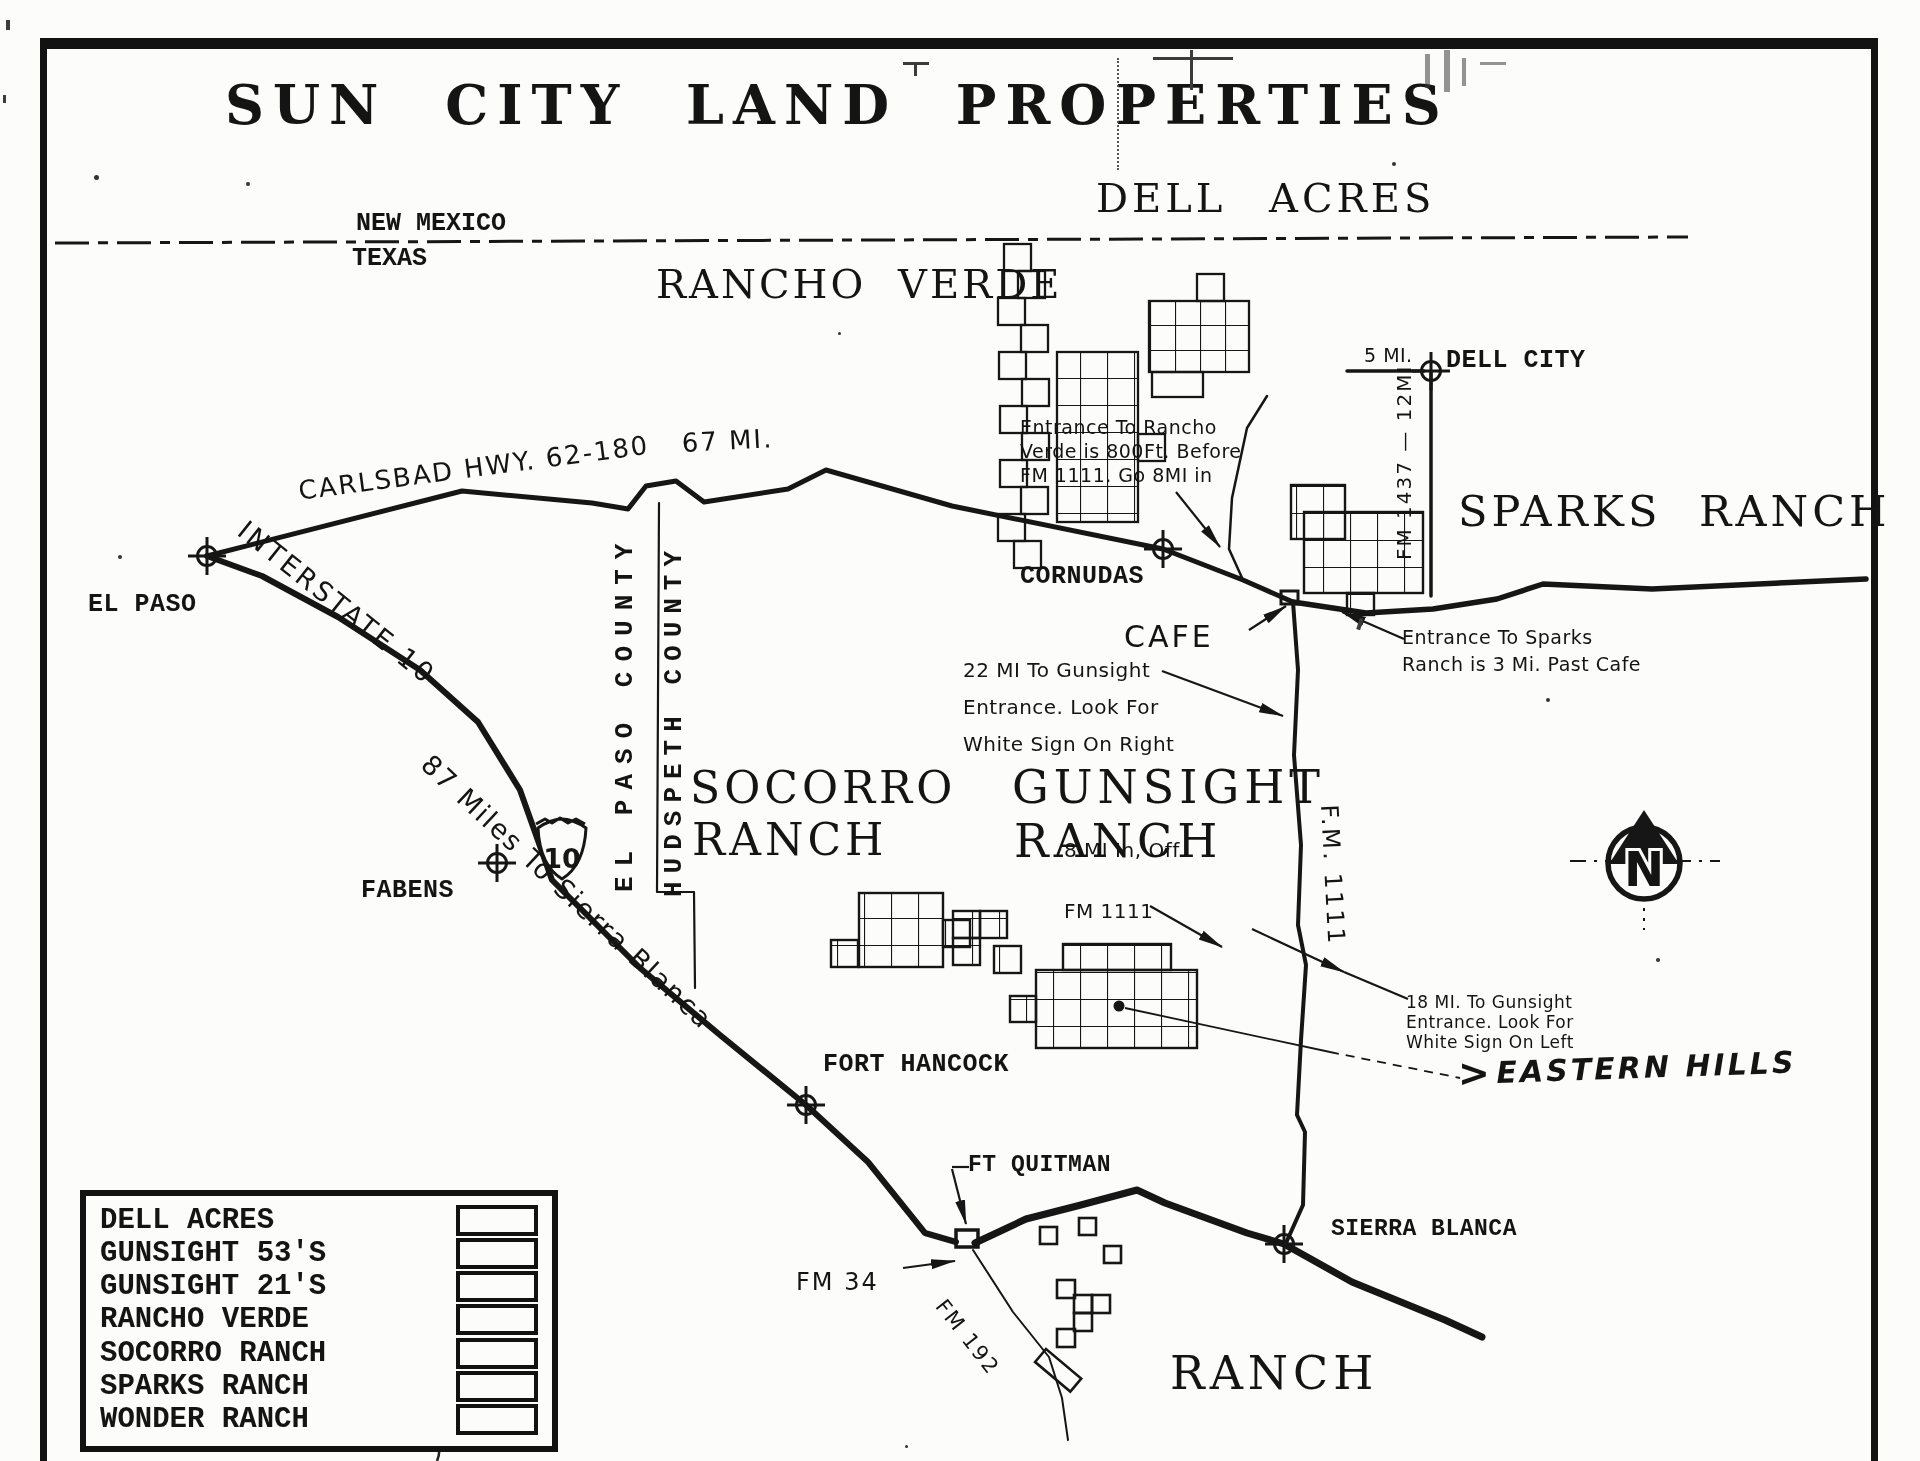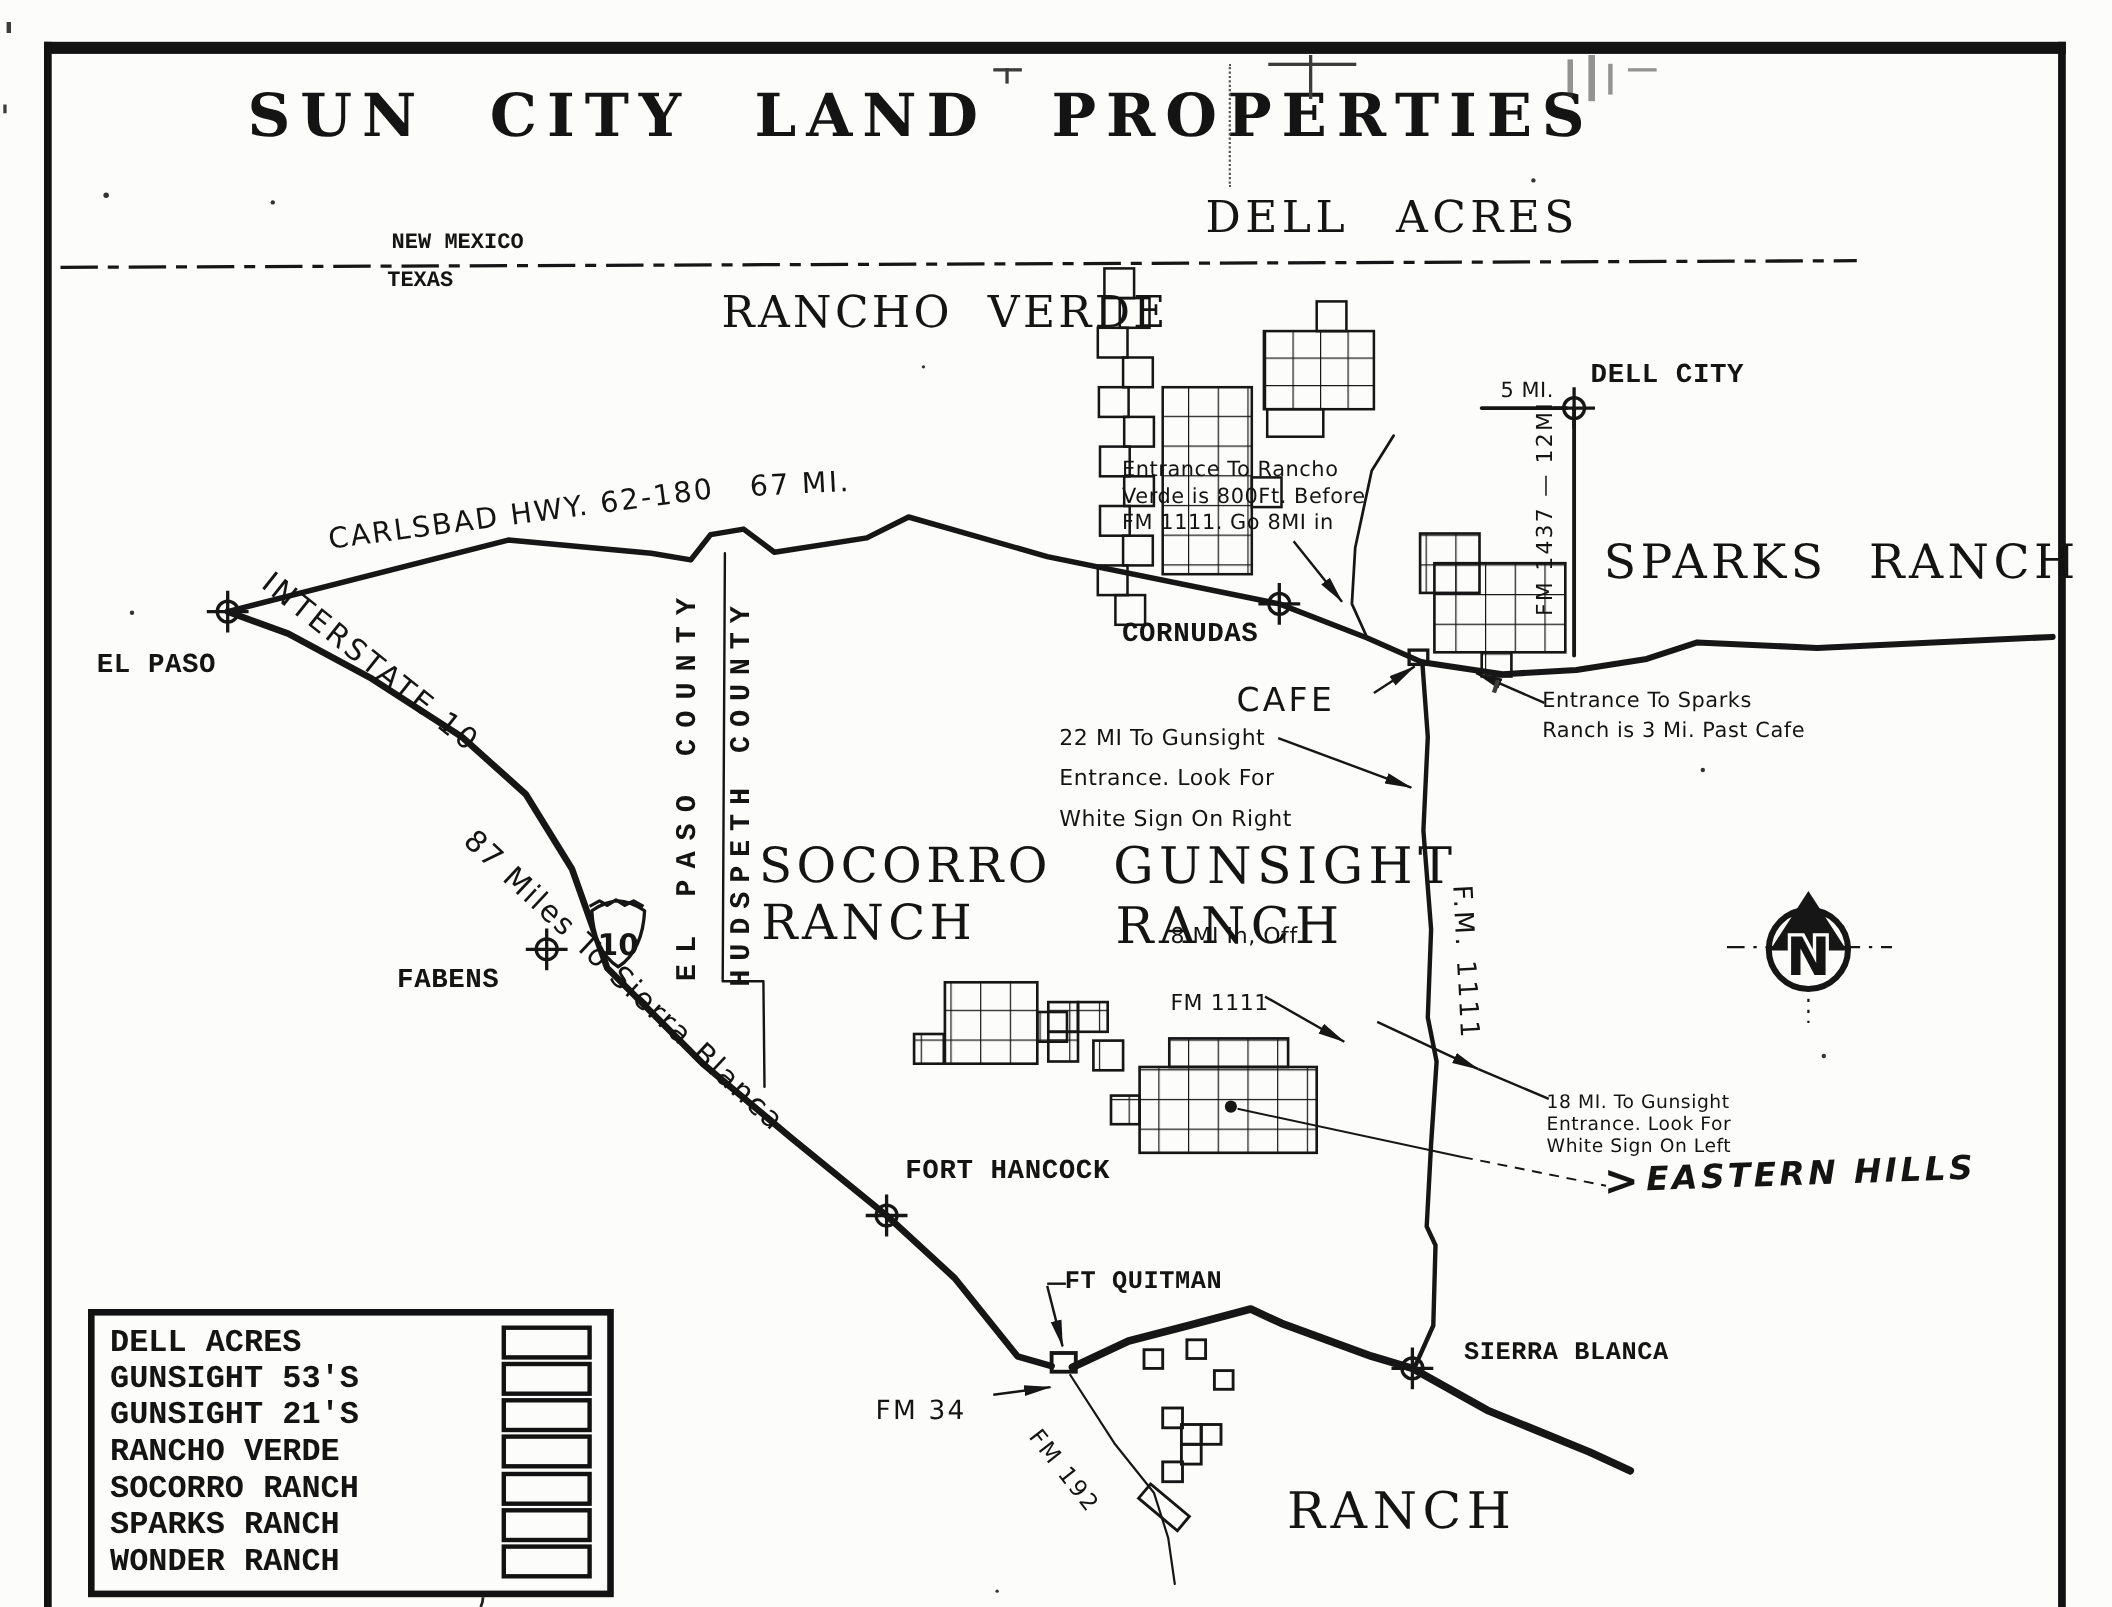--- a/index.html
+++ b/index.html
@@ -4,21 +4,21 @@
 <style>
   html,body{margin:0;padding:0;background:#e8e8e6;}
   .page{position:relative;width:1920px;height:1461px;background:#fcfcfa;overflow:hidden;
         font-family:"DejaVu Sans",sans-serif;color:#141414;}
   .frame{position:absolute;left:40px;top:38px;width:1824px;height:1430px;
          border-top:11px solid #121212;border-left:7px solid #121212;border-right:7px solid #121212;}
   .lbl{position:absolute;white-space:nowrap;line-height:1;transform-origin:left top;}
   .t-title{font-family:"DejaVu Serif",serif;font-weight:700;font-size:54px;letter-spacing:9px;word-spacing:30px;}
   .t-area{font-family:"DejaVu Serif",serif;font-weight:400;}
   .t-town{font-family:"Liberation Mono",monospace;font-weight:700;font-size:25px;letter-spacing:0.5px;}
-  .t-state{font-family:"Liberation Mono",monospace;font-weight:700;font-size:20px;}
+  .t-state{font-family:"Liberation Mono",monospace;font-weight:700;font-size:25px;}
   .t-county{font-family:"Liberation Mono",monospace;font-weight:700;font-size:26px;letter-spacing:10px;}
   .t-note{font-size:19px;letter-spacing:0.5px;}
   .t-road{font-size:26px;letter-spacing:2px;}
   .t-script{font-style:italic;font-weight:700;letter-spacing:3px;}
   .legend{position:absolute;left:80px;top:1190px;width:478px;height:262px;border:6px solid #121212;
           box-sizing:border-box;padding:8px 12px 10px 14px;display:flex;flex-direction:column;justify-content:space-between;background:#fcfcfa;}
   .legend-row{display:flex;align-items:center;justify-content:space-between;height:32px;}
   .legend-label{font-family:"Liberation Mono",monospace;font-weight:700;font-size:29px;}
   .legend-swatch{width:74px;height:23px;border:4px solid #121212;margin-right:2px;}
   .art{position:absolute;background:#3c3c3c;}
@@ -181,21 +181,21 @@
   <div class="lbl t-area" style="left:656px;top:264px;font-size:40px;letter-spacing:3px;word-spacing:16px;">RANCHO VERDE</div>
   <div class="lbl t-area" style="left:1458px;top:490px;font-size:43px;letter-spacing:4px;word-spacing:20px;">SPARKS RANCH</div>
   <div class="lbl t-area" style="left:690px;top:766px;font-size:44px;letter-spacing:4px;">SOCORRO</div>
   <div class="lbl t-area" style="left:692px;top:818px;font-size:44px;letter-spacing:4px;">RANCH</div>
   <div class="lbl t-area" style="left:1012px;top:764px;font-size:46px;letter-spacing:5px;">GUNSIGHT</div>
   <div class="lbl t-area" style="left:1014px;top:818px;font-size:46px;letter-spacing:5px;">RANCH</div>
   <div class="lbl t-area" style="left:1170px;top:1350px;font-size:46px;letter-spacing:5px;">RANCH</div>
 
   <div class="lbl t-town" style="left:88px;top:592px;">EL PASO</div>
   <div class="lbl t-town" style="left:1020px;top:564px;">CORNUDAS</div>
-  <div class="lbl t-town" style="left:1446px;top:328px;">DELL CITY</div>
+  <div class="lbl t-town" style="left:1446px;top:348px;">DELL CITY</div>
   <div class="lbl t-town" style="left:361px;top:878px;">FABENS</div>
   <div class="lbl t-town" style="left:823px;top:1052px;">FORT HANCOCK</div>
   <div class="lbl t-town" style="left:968px;top:1154px;font-size:23px;">FT QUITMAN</div>
   <div class="lbl t-town" style="left:1331px;top:1218px;font-size:23px;">SIERRA BLANCA</div>
   <div class="lbl" style="left:1124px;top:622px;font-size:30px;letter-spacing:3px;">CAFE</div>
 
   <div class="lbl t-road" style="left:297px;top:478px;transform:rotate(-7.5deg);">CARLSBAD HWY. 62-180</div>
   <div class="lbl t-road" style="left:681px;top:430px;transform:rotate(-3deg);">67 MI.</div>
   <div class="lbl t-road" style="left:250px;top:516px;font-size:27px;letter-spacing:3px;transform:rotate(38.5deg);">INTERSTATE 10</div>
   <div class="lbl t-road" style="left:435px;top:750px;font-size:27px;transform:rotate(43deg);">87 Miles To Sierra Blanca</div>

